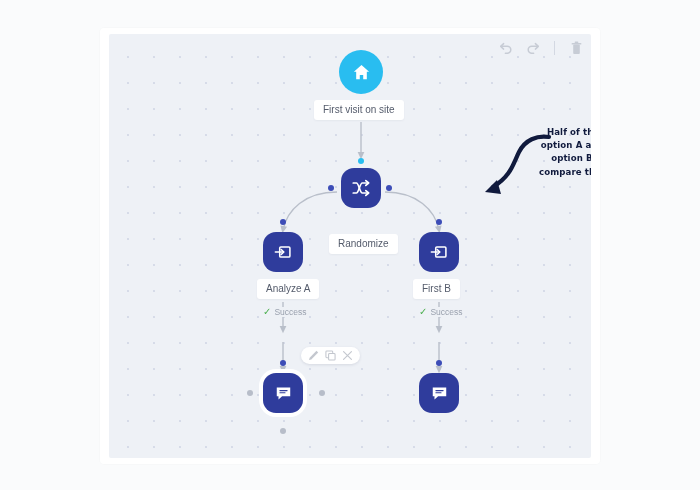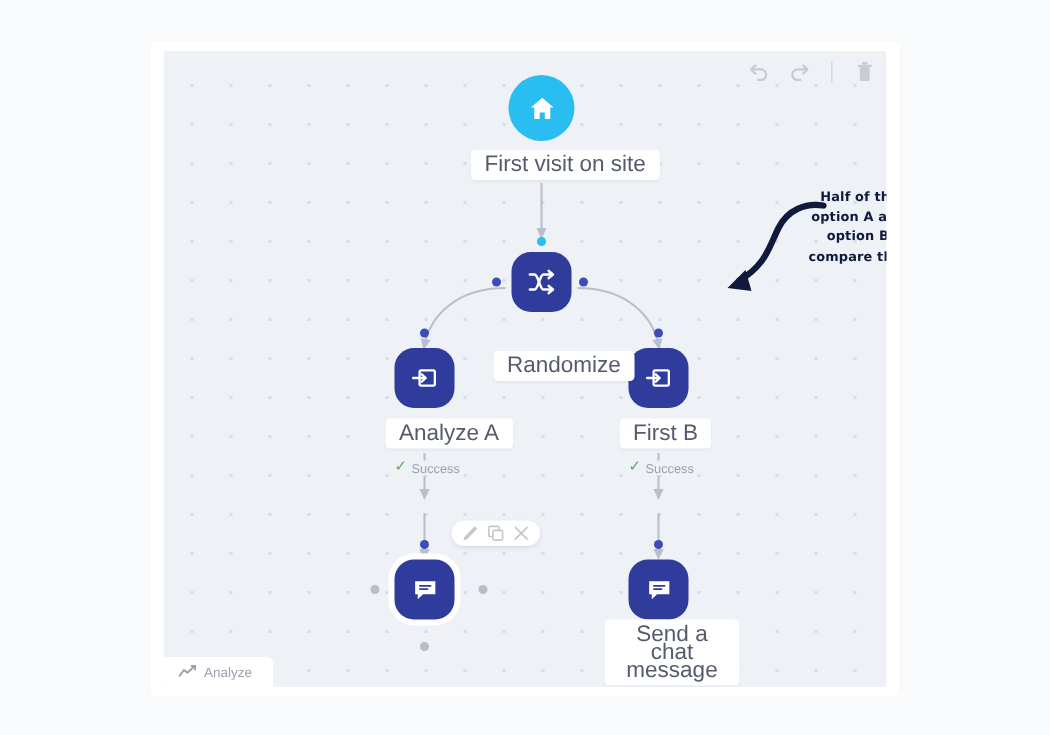--- a/index.html
+++ b/index.html
@@ -63,25 +63,25 @@
   }
   .node-sq.selected{
     box-shadow:0 0 0 4px #ffffff;
   }
 
   
   .label{
     position:absolute;z-index:12;
     background:#ffffff;
     color:#545b6b;
-    font-size:15px;
+    font-size:10px;
     line-height:12px;
     padding:4px 9px;
     border-radius:3px;
-    text-align:center;
+    text-align:left;
     white-space:nowrap;
     box-shadow:0 1px 2px rgba(40,50,80,.05);
   }
   .label.two-line{white-space:normal;width:72px;}
 
   
   .success{
     position:absolute;z-index:12;
     display:flex;align-items:center;gap:3px;
     font-size:8.5px;color:#9aa1ae;
@@ -284,32 +284,24 @@
       <div class="port blue" style="left:327px;top:326px;"></div>
       <div class="node" style="left:310px;top:339px;">
         <div class="node-sq">
           <svg width="19" height="19" viewBox="0 0 22 22">
             <path d="M3.2 4 H18.8 V14.1 H9.4 L5.2 18 V14.1 H3.2 Z" fill="#ffffff"></path>
             <rect x="6.2" y="6.9" width="9.6" height="1.35" rx=".6" fill="#2f3c9c"></rect>
             <rect x="6.2" y="9.5" width="7.2" height="1.35" rx=".6" fill="#2f3c9c"></rect>
           </svg>
         </div>
       </div>
-      <div class="label two-line" style="left:294px;top:379px;">Send a chat message</div>
 
       <svg class="annotation-arrow" width="90" height="72" viewBox="0 0 90 72">
         <path d="M82,5 C70,3 58,8 52,20 C46,32 44,44 26,55" fill="none" stroke="#101a3d" stroke-width="4.2" stroke-linecap="round"></path>
         <path d="M30,48 L18,60 L34,62 Z" fill="#101a3d"></path>
       </svg>
 
       <div class="annotation">Half of the users will get option A and the other half option B. Then you can compare their click-through rate.</div>
 
-      <div class="analyze">
-        <svg width="12" height="10" viewBox="0 0 14 11">
-          <path d="M0.9 8.4 L4.3 3.9 L6.9 6.1 L12.6 0.9" fill="none" stroke="#9aa1ae" stroke-width="1.5" stroke-linecap="round" stroke-linejoin="round"></path>
-          <path d="M10.2 0.9 H12.9 V3.5" fill="none" stroke="#9aa1ae" stroke-width="1.5" stroke-linecap="round" stroke-linejoin="round"></path>
-        </svg>
-        <span>Analyze</span>
-      </div>
 
     </div>
   </div>
 </div>
 
 </body></html>

